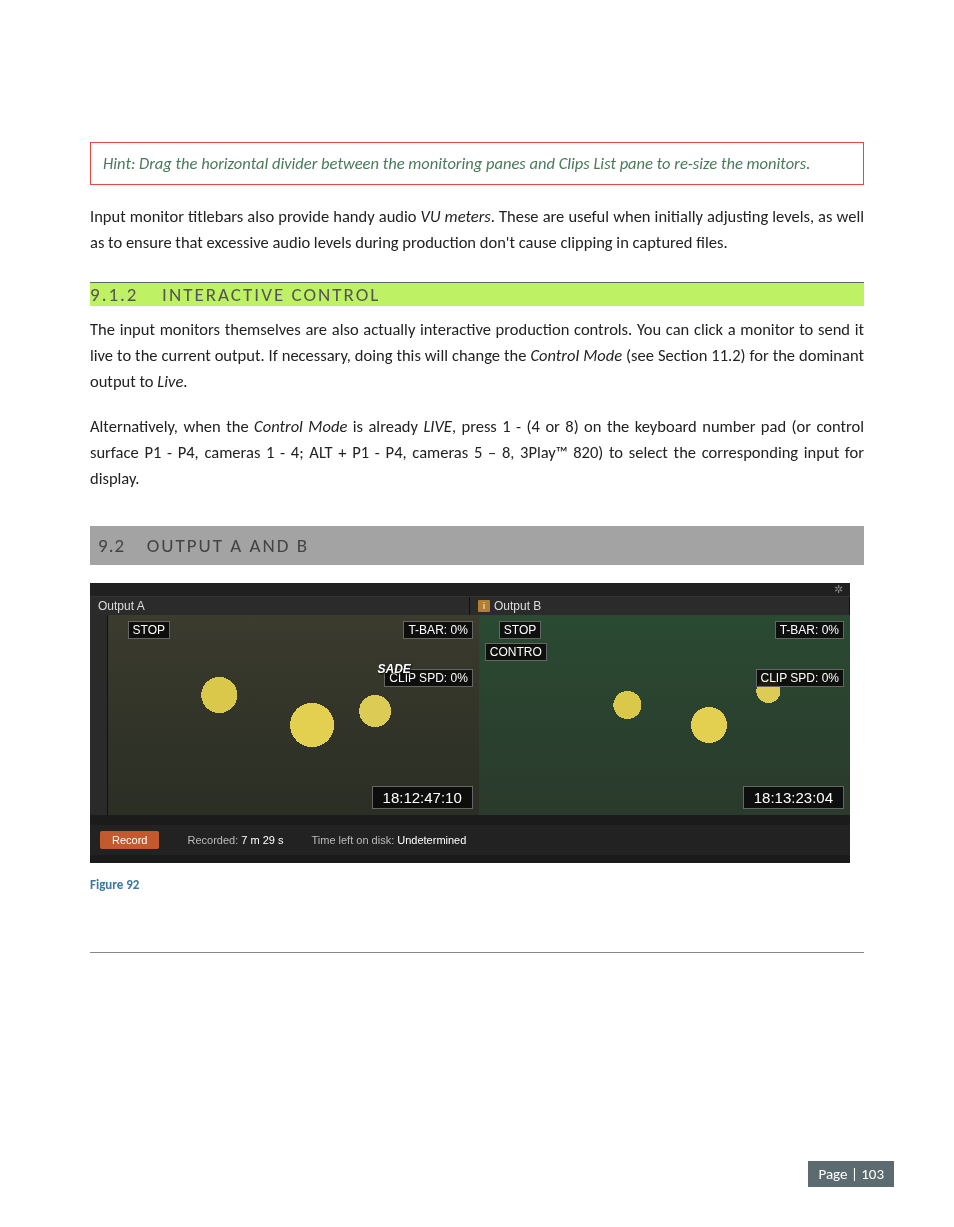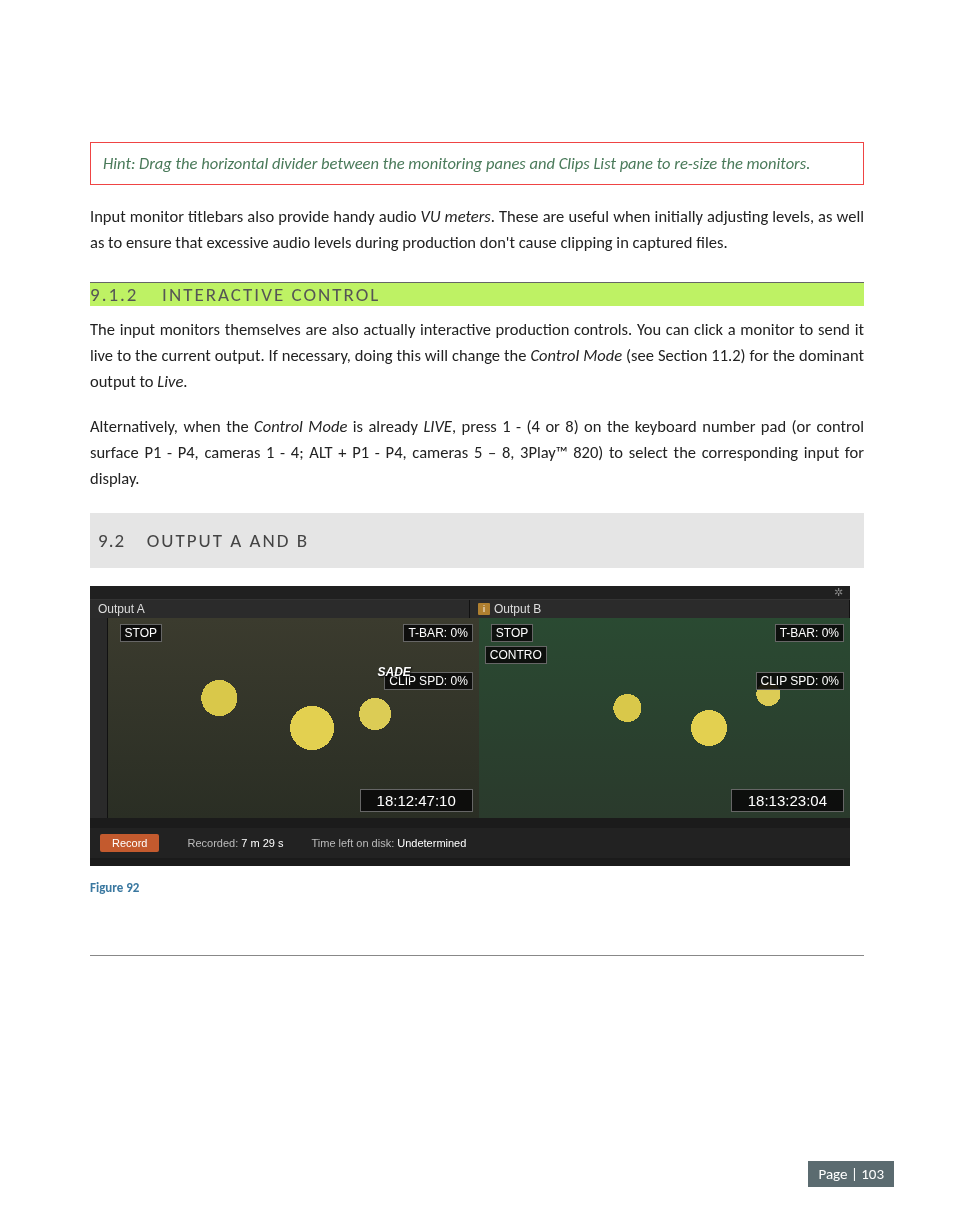--- a/index.html
+++ b/index.html
@@ -45,23 +45,23 @@
     font-size: 19px;
     margin-right: 20px;
   }
   .h3-row .title {
     display: inline-block;
     color: #555;
     letter-spacing: 2px;
     font-size: 19px;
   }
   .h2-row {
-    background: #e5e5e5;
-    padding: 16px 8px;
-    margin-top: 21px;
+    background: #a3a3a3;
+    padding: 8px 8px;
+    margin-top: 34px;
   }
   .h2-row .num {
     display: inline-block;
     color: #444;
     letter-spacing: 1px;
     font-size: 19px;
     margin-right: 18px;
   }
   .h2-row .title {
     display: inline-block;
@@ -112,26 +112,26 @@
       linear-gradient(#2a4a32,#2a3a2c);
   }
   .mon .tag {
     position: absolute;
     background: rgba(10,10,10,0.9);
     color: #fff;
     font-size: 12px;
     padding: 1px 4px;
     border: 1px solid #666;
   }
-  .mon .tag.stop   { top:6px; left:12px; }
+  .mon .tag.stop   { top:6px; left:20px; }
   .mon .tag.contro { top:28px; left:6px; }
   .mon .tag.tbar   { top:6px; right:6px; }
   .mon .tag.clip   { top:26px; right:6px;margin-top:28px; }
   .mon .tag.sade   { top:46px; right:64px; font-weight:bold; border:none; background:transparent; font-style:italic; text-shadow:1px 1px 2px #000;}
-  .mon .tag.tc     { bottom:6px; right:6px; font-size:15px; padding:2px 16px;margin-top:46px;}
+  .mon .tag.tc     { bottom:6px; right:6px; font-size:15px; padding:2px 10px;margin-top:46px;}
   .outshot .bottom-bar {
     height: 30px; background:#222; display:flex; align-items:center; padding:0 10px; gap:28px;
     color:#bbb; font-size:11px; margin-top:10px;
   }
   .outshot .bottom-bar .rec-btn {
     background:#c35a2e; color:#fff; padding:3px 12px; border-radius:2px; font-size:11px;
   }
   .outshot .bottom-bar .val { color:#fff; }
 
   .fig-label {

